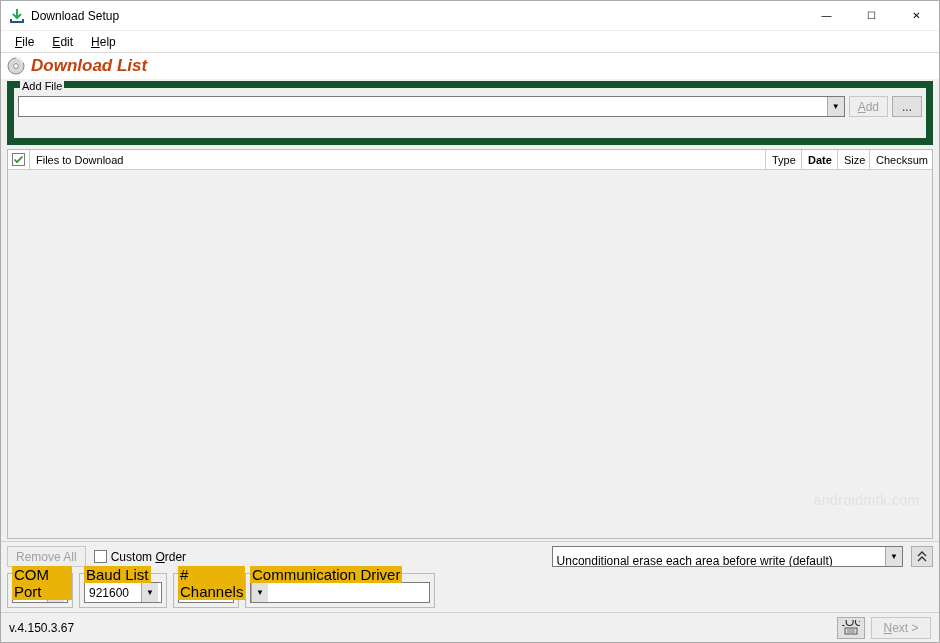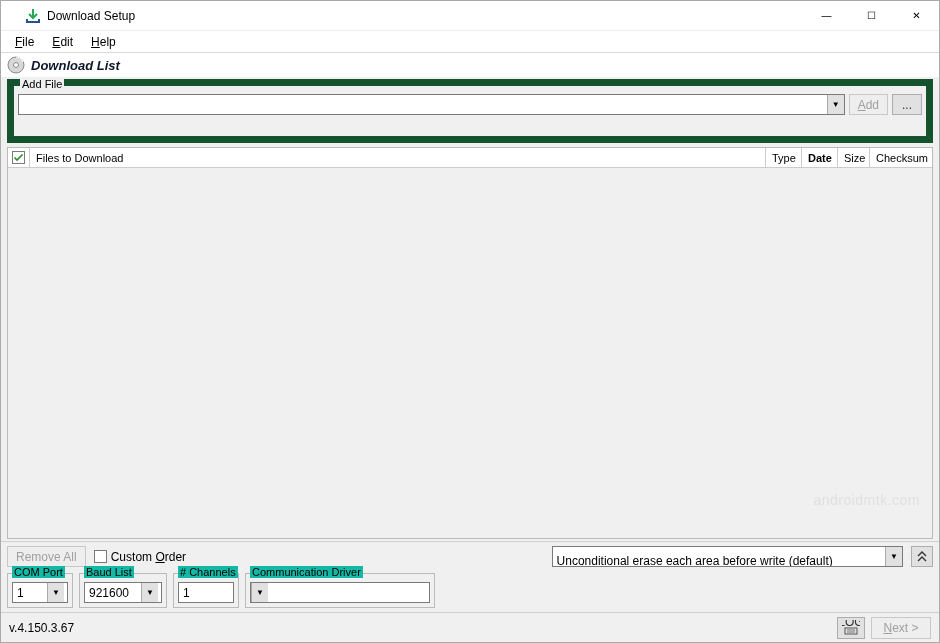--- a/index.html
+++ b/index.html
@@ -15,21 +15,21 @@
       height: 643px;
       border: 1px solid #aaa;
       display: flex;
       flex-direction: column;
       overflow: hidden;
     }
     .titlebar {
       height: 30px;
       display: flex;
       align-items: center;
-      padding: 0 0 0 24px;
+      padding: 0 0 0 8px;
       background: #fff;
       border-bottom: 1px solid #eee;
     }
     .titlebar .app-icon {
       width: 16px;
       height: 16px;
       margin-right: 6px;
     }
     .titlebar .title {
       flex: 1;
@@ -67,24 +67,24 @@
       overflow: hidden;
     }
     .section-header {
       display: flex;
       align-items: center;
       padding: 3px 6px;
       background: #fff;
       gap: 6px;
     }
     .section-header .section-title {
-      color: #0f172a;
+      color: #c2410c;
       font-weight: bold;
       font-style: italic;
-      font-size: 13px;
+      font-size: 17px;
     }
     .cd-icon {
       width: 18px;
       height: 18px;
     }
     .comm-icon {
       width: 18px;
       height: 14px;
     }
     .fieldset {
@@ -238,23 +238,23 @@
     .comm-fieldset {
       border: 1px solid #bbb;
       padding: 8px 4px 4px 4px;
       position: relative;
       background: #f0f0f0;
     }
     .comm-fieldset .legend {
       position: absolute;
       top: -8px;
       left: 4px;
-      background: #14b8a6;
+      background: #eab308;
       padding: 0 2px;
-      font-size: 11px;
+      font-size: 15px;
     }
     .combo-small {
       display: flex;
       height: 21px;
       border: 1px solid #7a7a7a;
       background: #fff;
     }
     .combo-small input {
       border: none;
       padding: 0 4px;

